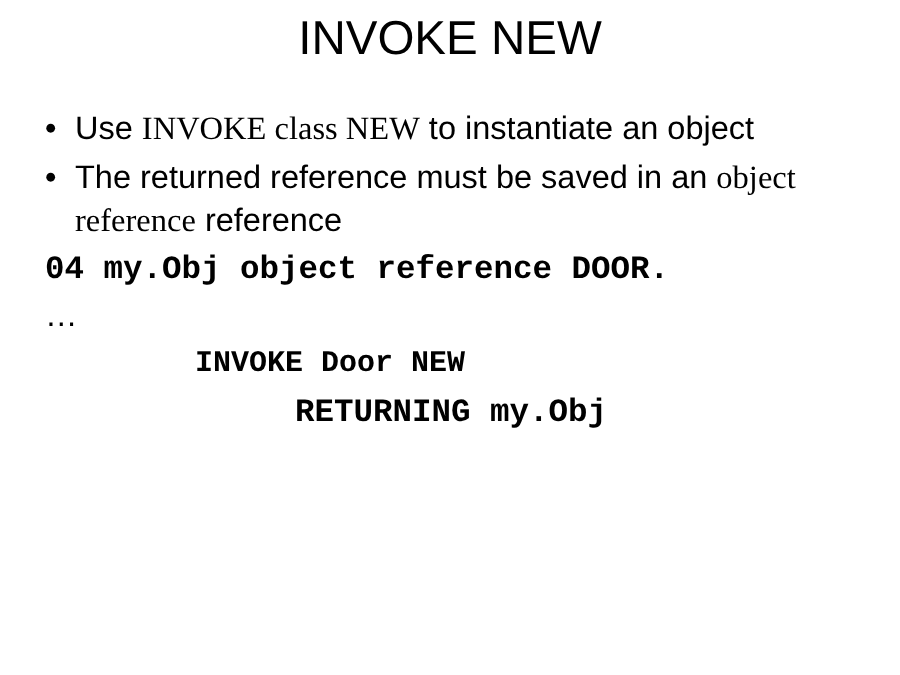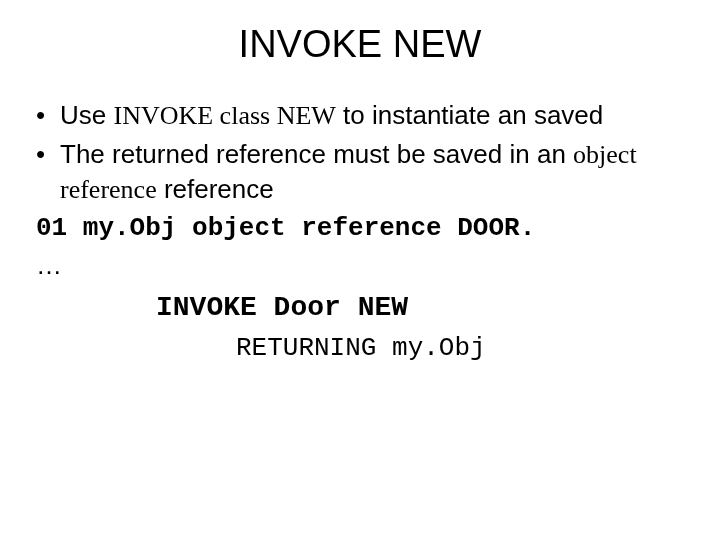--- a/index.html
+++ b/index.html
@@ -8,21 +8,21 @@
     width: 720px;
     height: 540px;
     background: #ffffff;
     font-family: Arial, Helvetica, sans-serif;
     color: #000000;
   }
   .slide {
     width: 720px;
     height: 388px;
     box-sizing: border-box;
-    padding: 17px 30px 20px 30px;
+    padding: 4px 30px 20px 30px;
   }
   .title {
     text-align: center;
     font-size: 38px;
     margin-top: 6px;
     margin-bottom: 32px;
     font-weight: normal;
   }
   .content {
     font-size: 26px;
@@ -54,56 +54,56 @@
     margin-top: 4px;
   }
   .ellipsis {
     font-size: 26px;
     margin-top: 2px;
     margin-bottom: 2px;
   }
   .invoke-line {
     font-family: "Courier New", Courier, monospace;
     font-weight: bold;
-    font-size: 28px;
+    font-size: 24px;
     padding-left: 120px;
     margin-top: 6px;
   }
   .returning-line {
     font-family: "Courier New", Courier, monospace;
-    font-weight: normal;
+    font-weight: bold;
     font-size: 26px;
     padding-left: 200px;
     margin-top: 4px;
   }
 </style>
 </head>
 <body>
 
 <div class="slide">
 
   <div class="title">INVOKE NEW</div>
 
   <div class="content">
 
     <div class="bullet-row">
       <div class="bullet-dot">•</div>
       <div class="bullet-text">
-        <span>Use </span><span class="mono">INVOKE class NEW</span><span> to instantiate an saved</span>
+        <span>Use </span><span class="mono">INVOKE class NEW</span><span> to instantiate an object</span>
       </div>
     </div>
 
     <div class="bullet-row">
       <div class="bullet-dot">•</div>
       <div class="bullet-text">
         <span>The returned reference must be saved in an </span><span class="mono">object reference</span><span> reference</span>
       </div>
     </div>
 
-    <div class="code-line">01 my.Obj object reference DOOR.</div>
+    <div class="code-line">04 my.Obj object reference DOOR.</div>
 
     <div class="ellipsis">…</div>
 
     <div class="invoke-line">INVOKE Door NEW</div>
 
     <div class="returning-line">RETURNING my.Obj</div>
 
   </div>
 
 </div>

